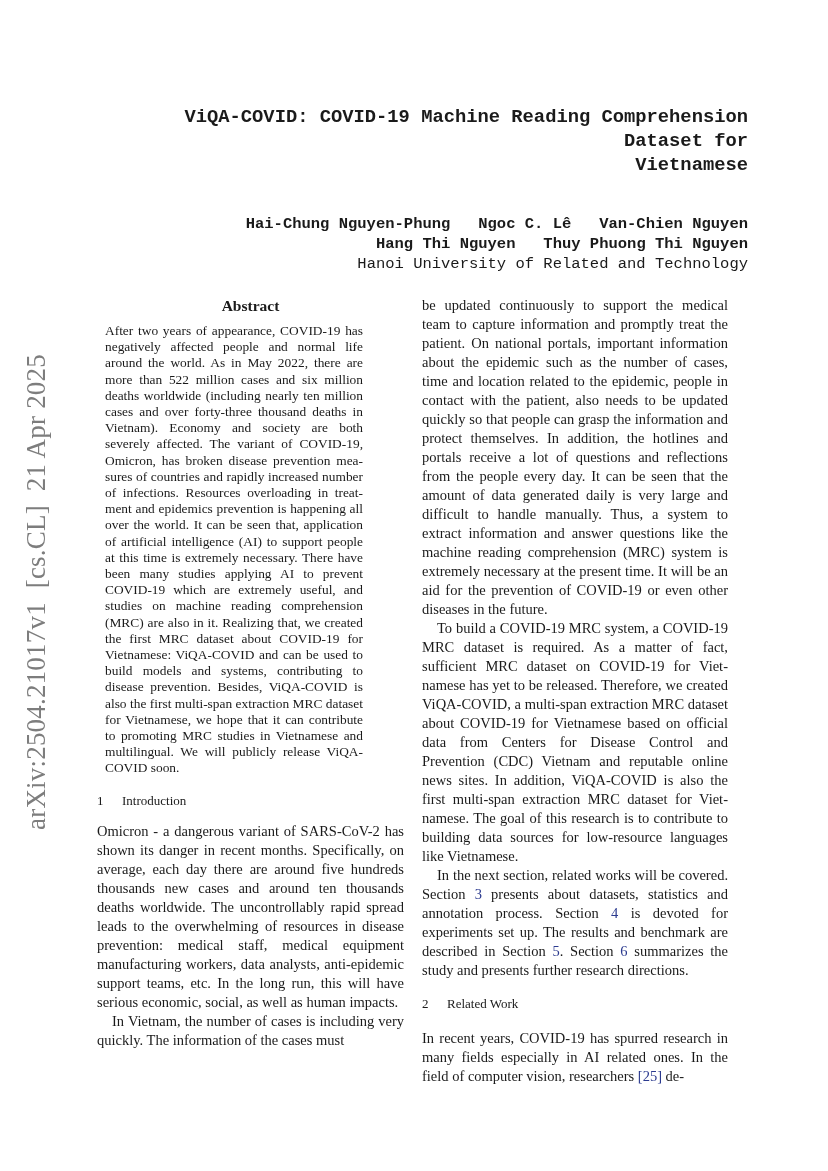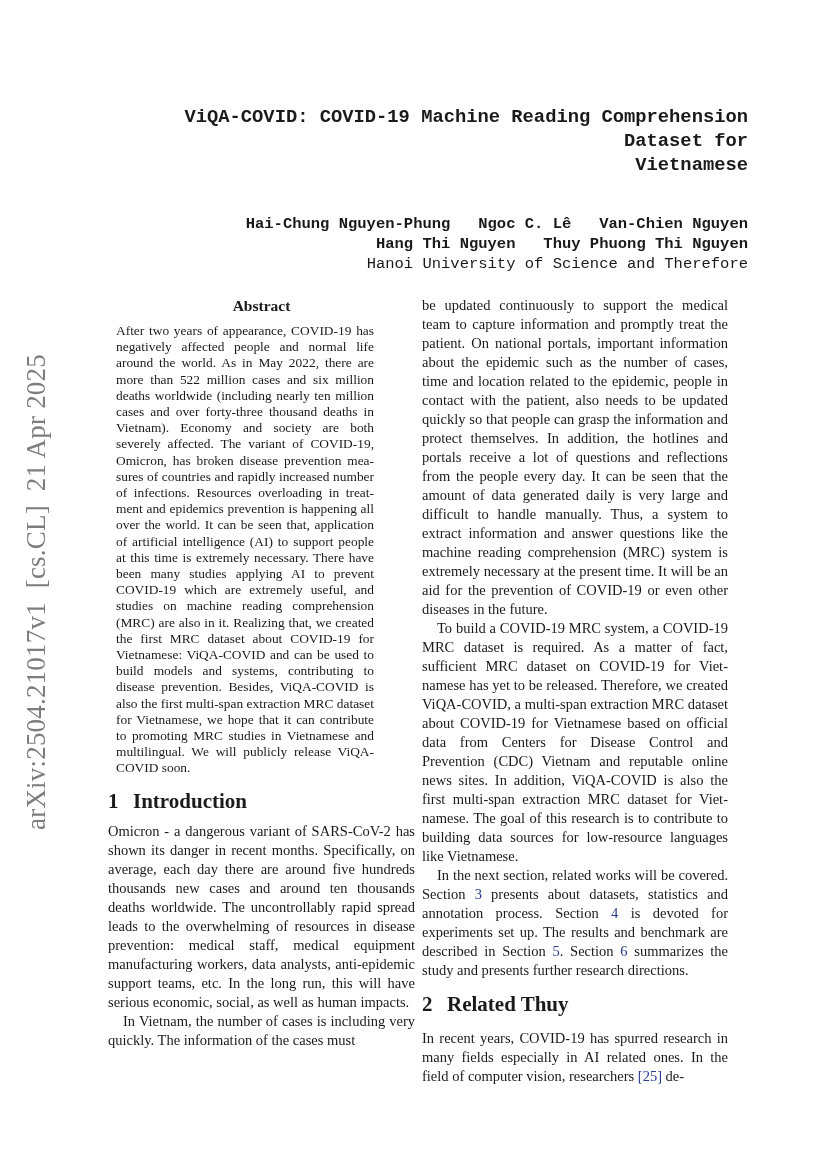--- a/index.html
+++ b/index.html
@@ -8,60 +8,60 @@
     position: absolute; left: 21px; top: 830px;
     transform-origin: left top; transform: rotate(-90deg);
     font-family: "Liberation Serif", serif; font-size: 27px; color: #7d7d7d;
     white-space: pre; letter-spacing: 0.2px;
   }
   .title-block { position: absolute; left: 98px; top: 105px; width: 650px; text-align: right; font-family: Liberation Mono, monospace; }
   .title { font-weight: bold; font-size: 18.8px; line-height: 24px; margin: 0; }
   .authors { margin-top: 37px; font-weight: bold; font-size: 15.5px; line-height: 20px; }
   .affil { font-size: 15.5px; line-height: 21px; }
   .col { position: absolute; top: 296px; }
-  .col-left { left: 108px; width: 307px; }
+  .col-left { left: 97px; width: 307px; }
   .col-right { left: 422px; width: 306px; }
   .abstract-head { text-align: center; font-weight: bold; font-size: 15.5px; margin: 0 0 7px 0; line-height: 20px; }
   .abstract { margin: 0 0 0 8px; width: 258px; font-size: 13.4px; line-height: 16.2px; text-align: justify; hyphens: manual; }
-  .section-head { font-weight: bold; font-size: 21px; line-height: 20px; margin: 0; }
+  .section-head { font-weight: normal; font-size: 13px; line-height: 20px; margin: 0; }
   .section-head .num { display: inline-block; width: 25px; }
   .para { font-size: 14.5px; line-height: 19px; text-align: justify; margin: 0; }
   .para.indent { text-indent: 15px; }
   .link { color: #2b3a8f; }
 </style>
 </head>
 <body>
 
 <div class="arxiv-stamp">arXiv:2504.21017v1  [cs.CL]  21 Apr 2025</div>
 
 <div class="title-block">
   <h1 class="title">
     <span>ViQA-COVID: COVID-19 Machine Reading Comprehension Dataset for</span><br>
     <span>Vietnamese</span>
   </h1>
   <div class="authors">
     <span style="white-space:pre">Hai-Chung Nguyen-Phung   Ngoc C. Lê   Van-Chien Nguyen</span><br>
     <span style="white-space:pre">Hang Thi Nguyen   Thuy Phuong Thi Nguyen</span>
   </div>
-  <div class="affil">Hanoi University of Science and Therefore</div>
+  <div class="affil">Hanoi University of Related and Technology</div>
 </div>
 
 <div class="col col-left">
   <h2 class="abstract-head">Abstract</h2>
   <p class="abstract">After two years of appearance, COVID-19 has negatively affected people and normal life around the world. As in May 2022, there are more than 522 million cases and six million deaths worldwide (including nearly ten mil­lion cases and over forty-three thousand deaths in Vietnam). Economy and society are both severely affected. The variant of COVID-19, Omicron, has broken disease prevention mea­sures of countries and rapidly increased number of infections. Resources overloading in treat­ment and epidemics prevention is happening all over the world. It can be seen that, application of artificial intelligence (AI) to support peo­ple at this time is extremely necessary. There have been many studies applying AI to pre­vent COVID-19 which are extremely useful, and studies on machine reading comprehension (MRC) are also in it. Realizing that, we cre­ated the first MRC dataset about COVID-19 for Vietnamese: ViQA-COVID and can be used to build models and systems, contributing to disease prevention. Besides, ViQA-COVID is also the first multi-span extraction MRC dataset for Vietnamese, we hope that it can contribute to promoting MRC studies in Vietnamese and multilingual. We will publicly release ViQA-COVID soon.</p>
 
   <h2 class="section-head" style="margin-top:14px;">
     <span class="num">1</span><span>Introduction</span>
   </h2>
   <p class="para" style="margin-top:11px;">Omicron - a dangerous variant of SARS-CoV-2 has shown its danger in recent months. Specifi­cally, on average, each day there are around five hundreds thousands new cases and around ten thou­sands deaths worldwide. The uncontrollably rapid spread leads to the overwhelming of resources in disease prevention: medical staff, medical equip­ment manufacturing workers, data analysts, anti-epidemic support teams, etc. In the long run, this will have serious economic, social, as well as hu­man impacts.</p>
   <p class="para indent">In Vietnam, the number of cases is including very quickly. The information of the cases must</p>
 </div>
 
 <div class="col col-right">
   <p class="para">be updated continuously to support the medical team to capture information and promptly treat the patient. On national portals, important information about the epidemic such as the number of cases, time and location related to the epidemic, people in contact with the patient, also needs to be updated quickly so that people can grasp the information and protect themselves. In addition, the hotlines and portals receive a lot of questions and reflections from the people every day. It can be seen that the amount of data generated daily is very large and difficult to handle manually. Thus, a system to extract information and answer questions like the machine reading comprehension (MRC) system is extremely necessary at the present time. It will be an aid for the prevention of COVID-19 or even other diseases in the future.</p>
   <p class="para indent">To build a COVID-19 MRC system, a COVID-19 MRC dataset is required. As a matter of fact, sufficient MRC dataset on COVID-19 for Viet­namese has yet to be released. Therefore, we cre­ated ViQA-COVID, a multi-span extraction MRC dataset about COVID-19 for Vietnamese based on official data from Centers for Disease Control and Prevention (CDC) Vietnam and reputable online news sites. In addition, ViQA-COVID is also the first multi-span extraction MRC dataset for Viet­namese. The goal of this research is to contribute to building data sources for low-resource languages like Vietnamese.</p>
   <p class="para indent"><span>In the next section, related works will be cov­ered. Section </span><span class="link">3</span><span> presents about datasets, statistics and annotation process. Section </span><span class="link">4</span><span> is devoted for experiments set up. The results and benchmark are described in Section </span><span class="link">5</span><span>. Section </span><span class="link">6</span><span> summarizes the study and presents further research directions.</span></p>
 
   <h2 class="section-head" style="margin-top:14px;">
-    <span class="num">2</span><span>Related Thuy</span>
+    <span class="num">2</span><span>Related Work</span>
   </h2>
   <p class="para" style="margin-top:15px;"><span>In recent years, COVID-19 has spurred research in many fields especially in AI related ones. In the field of computer vision, researchers </span><span class="link">[25]</span><span> de-</span></p>
 </div>
 
 </body></html>

